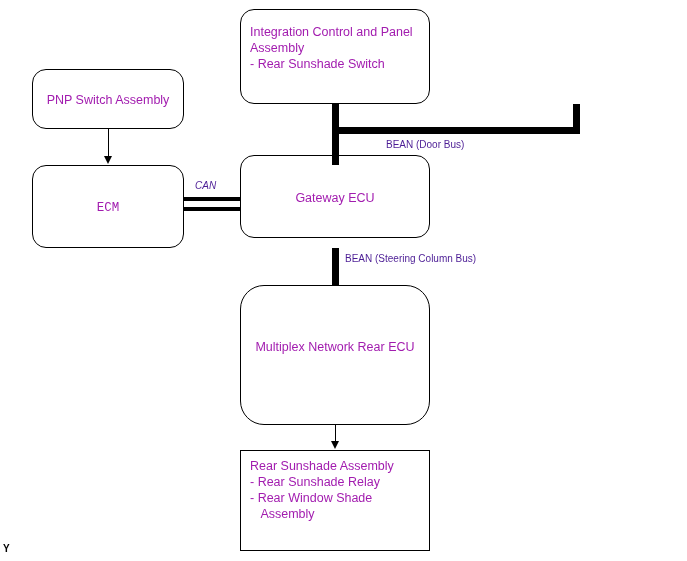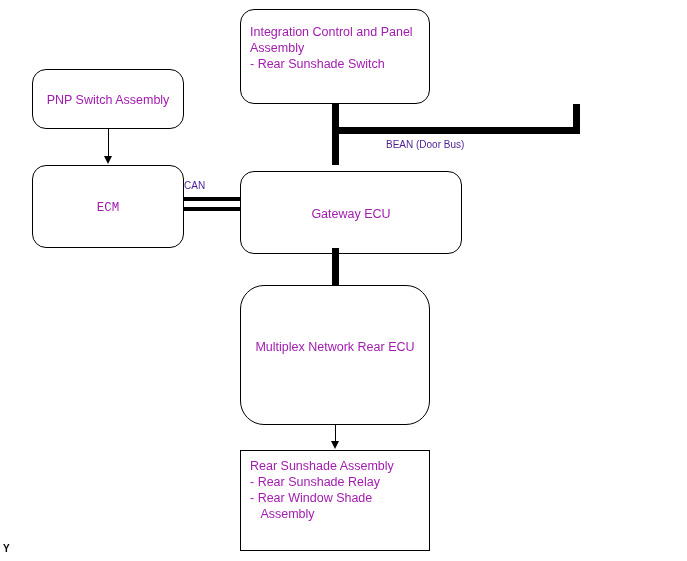--- a/index.html
+++ b/index.html
@@ -108,21 +108,21 @@
 
 
   <div class="node sharp center-text" style="left:32px; top:69px; width:152px; height:60px;border-radius:14px;">
     <span class="node-text" style="top:22px;">PNP Switch Assembly</span>
   </div>
 
   <div class="node rounded center-text" style="left:32px; top:165px; width:152px; height:83px;font-family:Liberation Mono, monospace;">
     <span class="node-text" style="top:34px;">ECM</span>
   </div>
 
-  <div class="node rounded center-text" style="left:240px; top:171px; width:222px; height:83px;padding-left:8px;">
+  <div class="node rounded center-text" style="left:240px; top:155px; width:190px; height:83px;padding-left:8px;">
     <span class="node-text" style="top:34px;">Gateway ECU</span>
   </div>
 
   <div class="node rounded center-text" style="left:240px; top:285px; width:190px; height:140px;border-radius:24px;">
     <span class="node-text" style="top:53px;">Multiplex Network Rear ECU</span>
   </div>
 
   <div class="node sharp left-text" style="left:240px; top:450px; width:190px; height:101px;">
     <span class="node-text" style="left:9px; top:7px; right:8px;">Rear Sunshade Assembly
 - Rear Sunshade Relay
@@ -138,22 +138,23 @@
 
   <span class="edge-label" style="left:386px; top:138px;">BEAN (Door Bus)</span>
 
   <div class="wire thin-v" style="left:108px; top:129px; height:28px;"></div>
   <div class="arrowhead" style="left:104px; top:156px;"></div>
 
   <div class="can-pair" style="left:184px; top:197px; width:56px; height:14px;">
     <span class="can-line top"></span>
     <span class="can-line bottom"></span>
   </div>
-  <span class="edge-label" style="left:184px; top:179px;">CAN</span>
+  <span class="edge-label" style="left:195px; top:179px;font-style:italic;">CAN</span>
 
   <div class="wire thick-v" style="left:332px; top:248px; height:37px;"></div>
+  <span class="edge-label" style="left:345px; top:252px;">BEAN (Steering Column Bus)</span>
 
   <div class="wire thin-v" style="left:335px; top:425px; height:18px;"></div>
   <div class="arrowhead" style="left:331px; top:441px;"></div>
 
   <span class="corner-mark" style="left:3px; top:544px;">Y</span>
 
 </div>
 
 </body></html>

